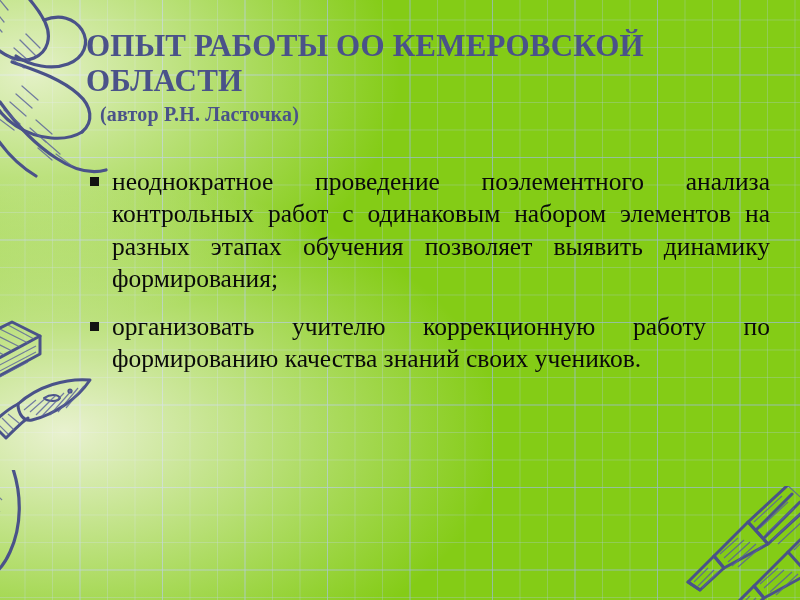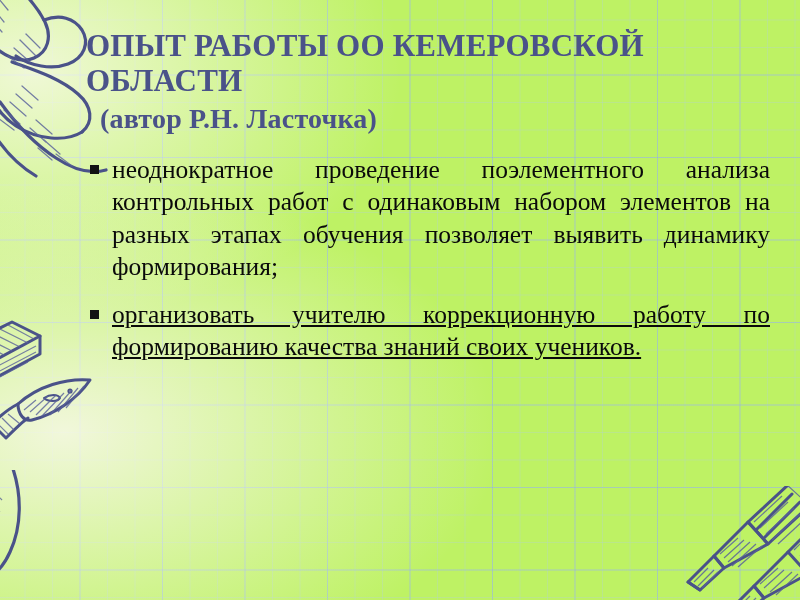--- a/index.html
+++ b/index.html
@@ -6,21 +6,21 @@
     margin: 0;
     padding: 0;
     background: #ffffff;
   }
 
   #slide {
     position: relative;
     width: 800px;
     height: 600px;
     overflow: hidden;
-    background-color: #bef264;
+    background-color: #84cc16;
     font-family: "Liberation Serif", "DejaVu Serif", serif;
   }
 
   
   .grid-bg {
     position: absolute;
     inset: 0;
     background-image:
       linear-gradient(to right, rgba(150,183,214,0.55) 1px, transparent 1px),
       linear-gradient(to bottom, rgba(150,183,214,0.55) 1px, transparent 1px),
@@ -65,41 +65,41 @@
     font-weight: bold;
     font-size: 31px;
     line-height: 1.14;
     letter-spacing: 0.2px;
   }
   .title-main { display: block; }
   .title-author {
     display: block;
     margin-top: 4px;
     padding-left: 14px;
-    font-size: 28px;
+    font-size: 20px;
   }
 
   .body-block {
     position: absolute;
     left: 88px;
-    top: 154px;
+    top: 166px;
     width: 682px;
     color: #0a0a0a;
     font-size: 25.5px;
     line-height: 1.265;
   }
 
   .bullet-item {
     position: relative;
     padding-left: 24px;
     margin-bottom: 16px;
     text-align: justify;
     text-justify: inter-word;
   }
-  .bullet-item:last-child { margin-bottom: 18px; text-decoration: underline; }
+  .bullet-item:last-child { margin-bottom: 18px; }
 
   .bullet-marker {
     position: absolute;
     left: 2px;
     top: 11px;
     width: 9px;
     height: 9px;
     background: #121212;
   }
   .bullet-text { display: block; }

